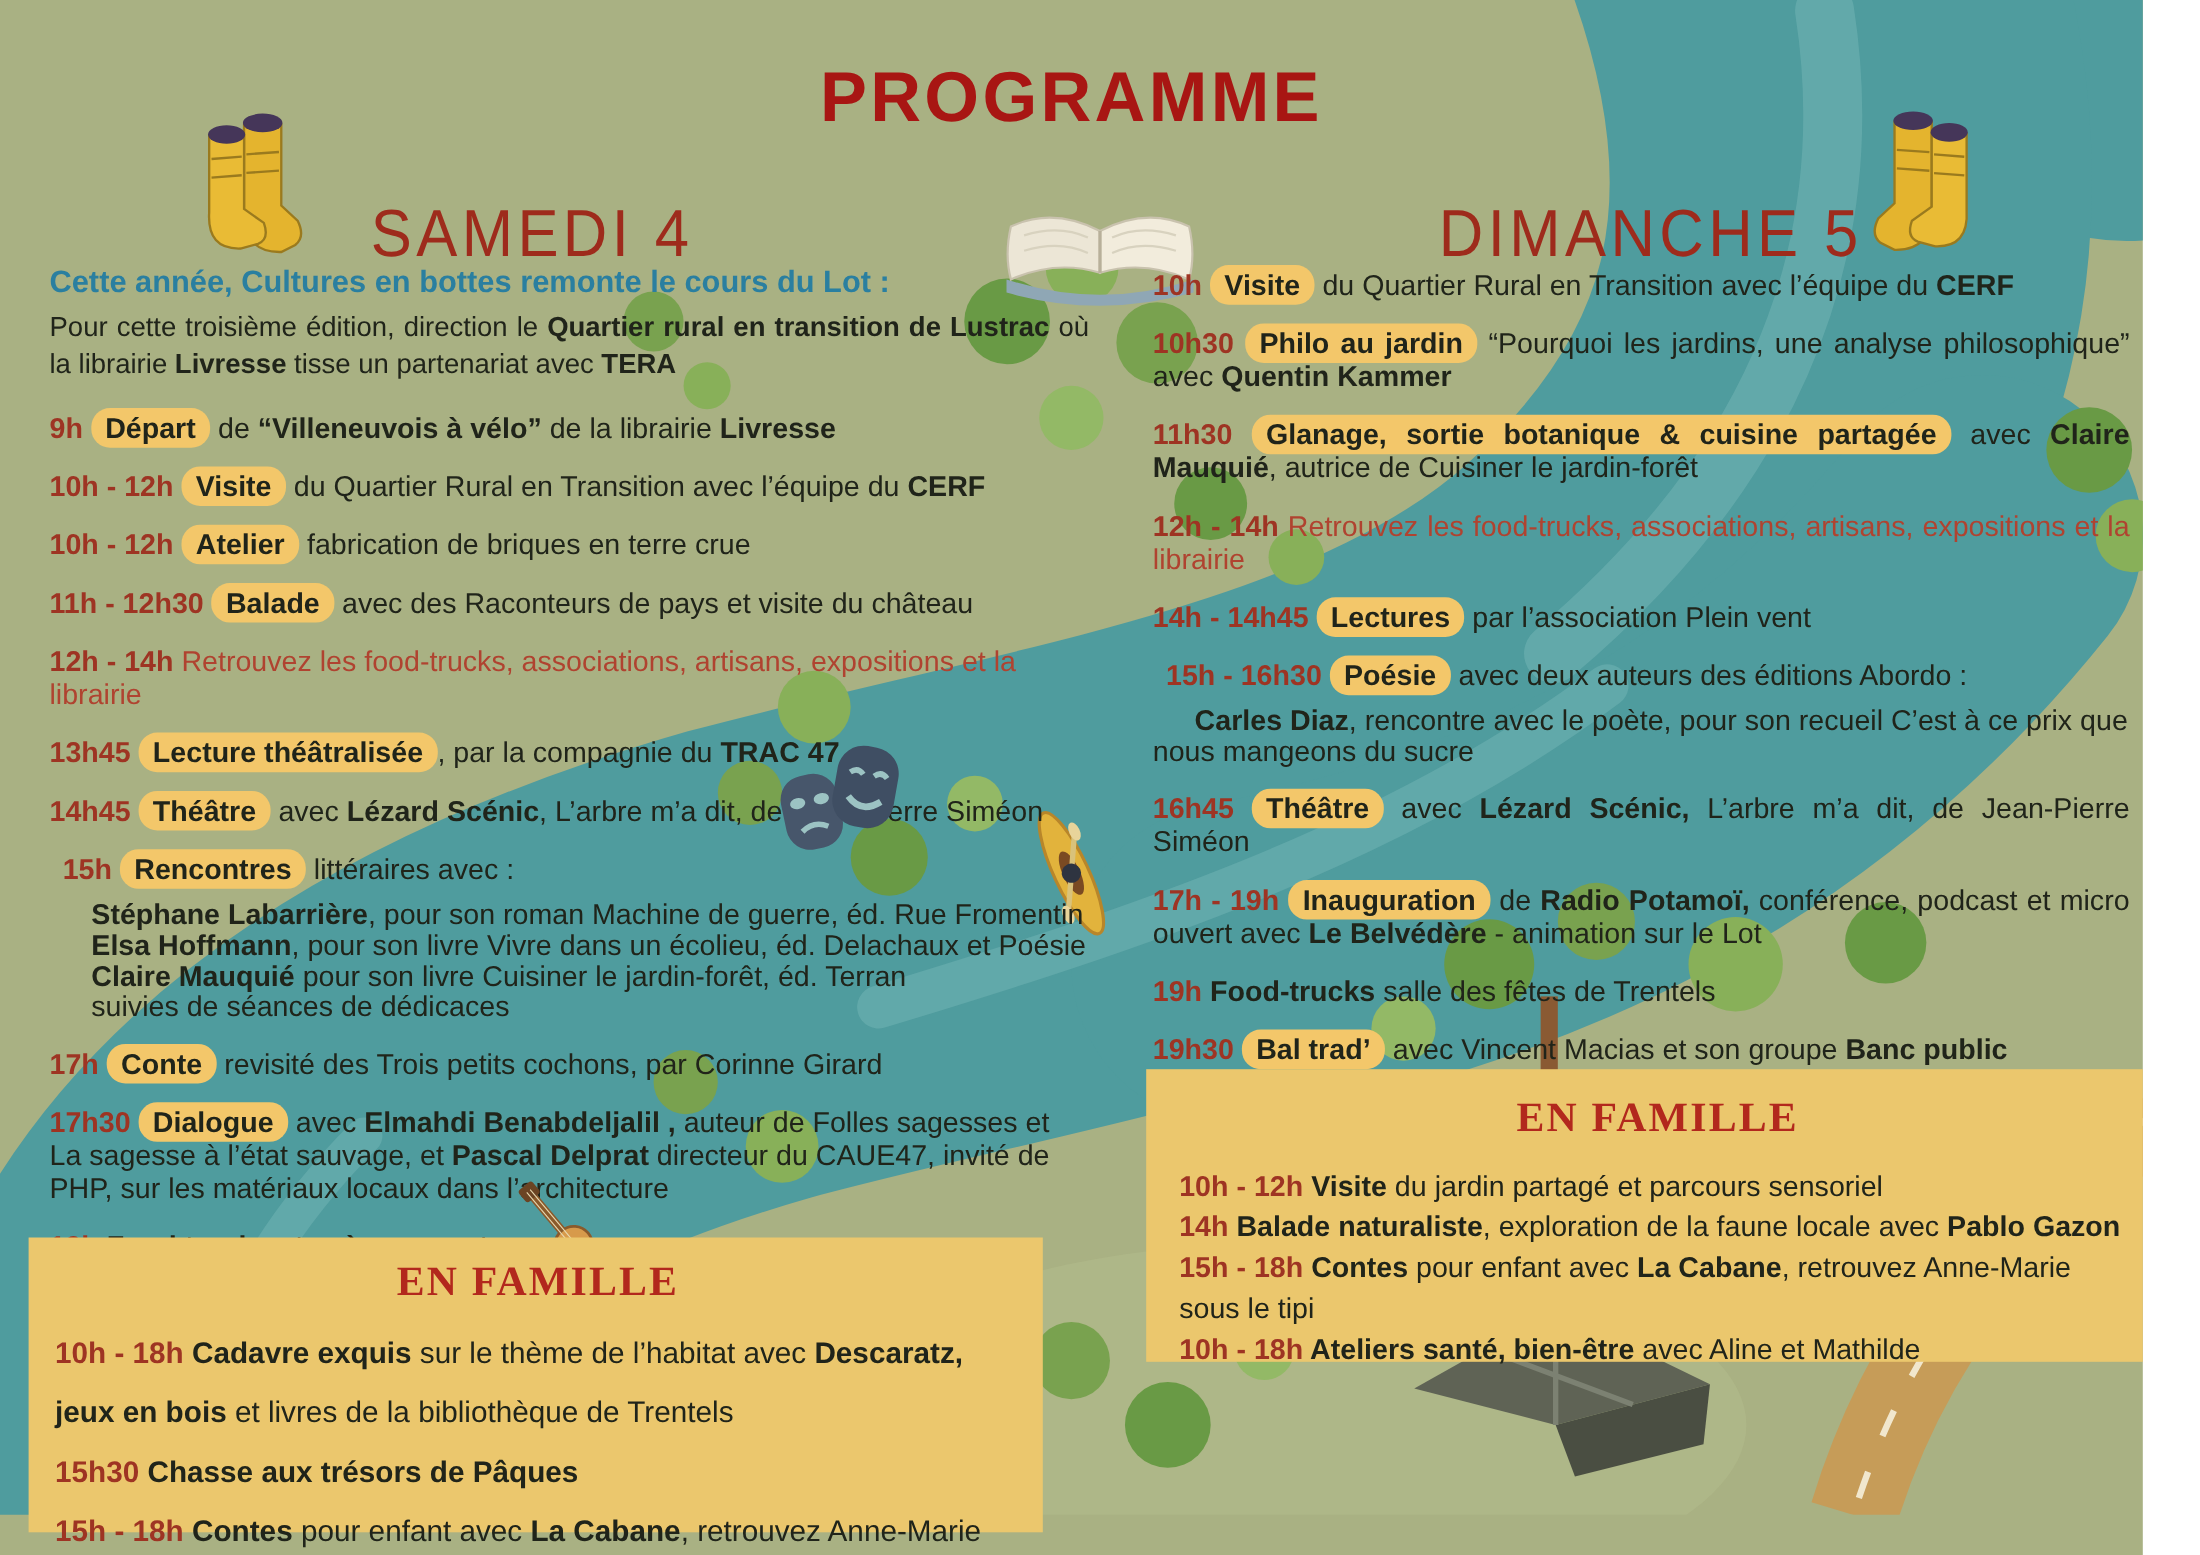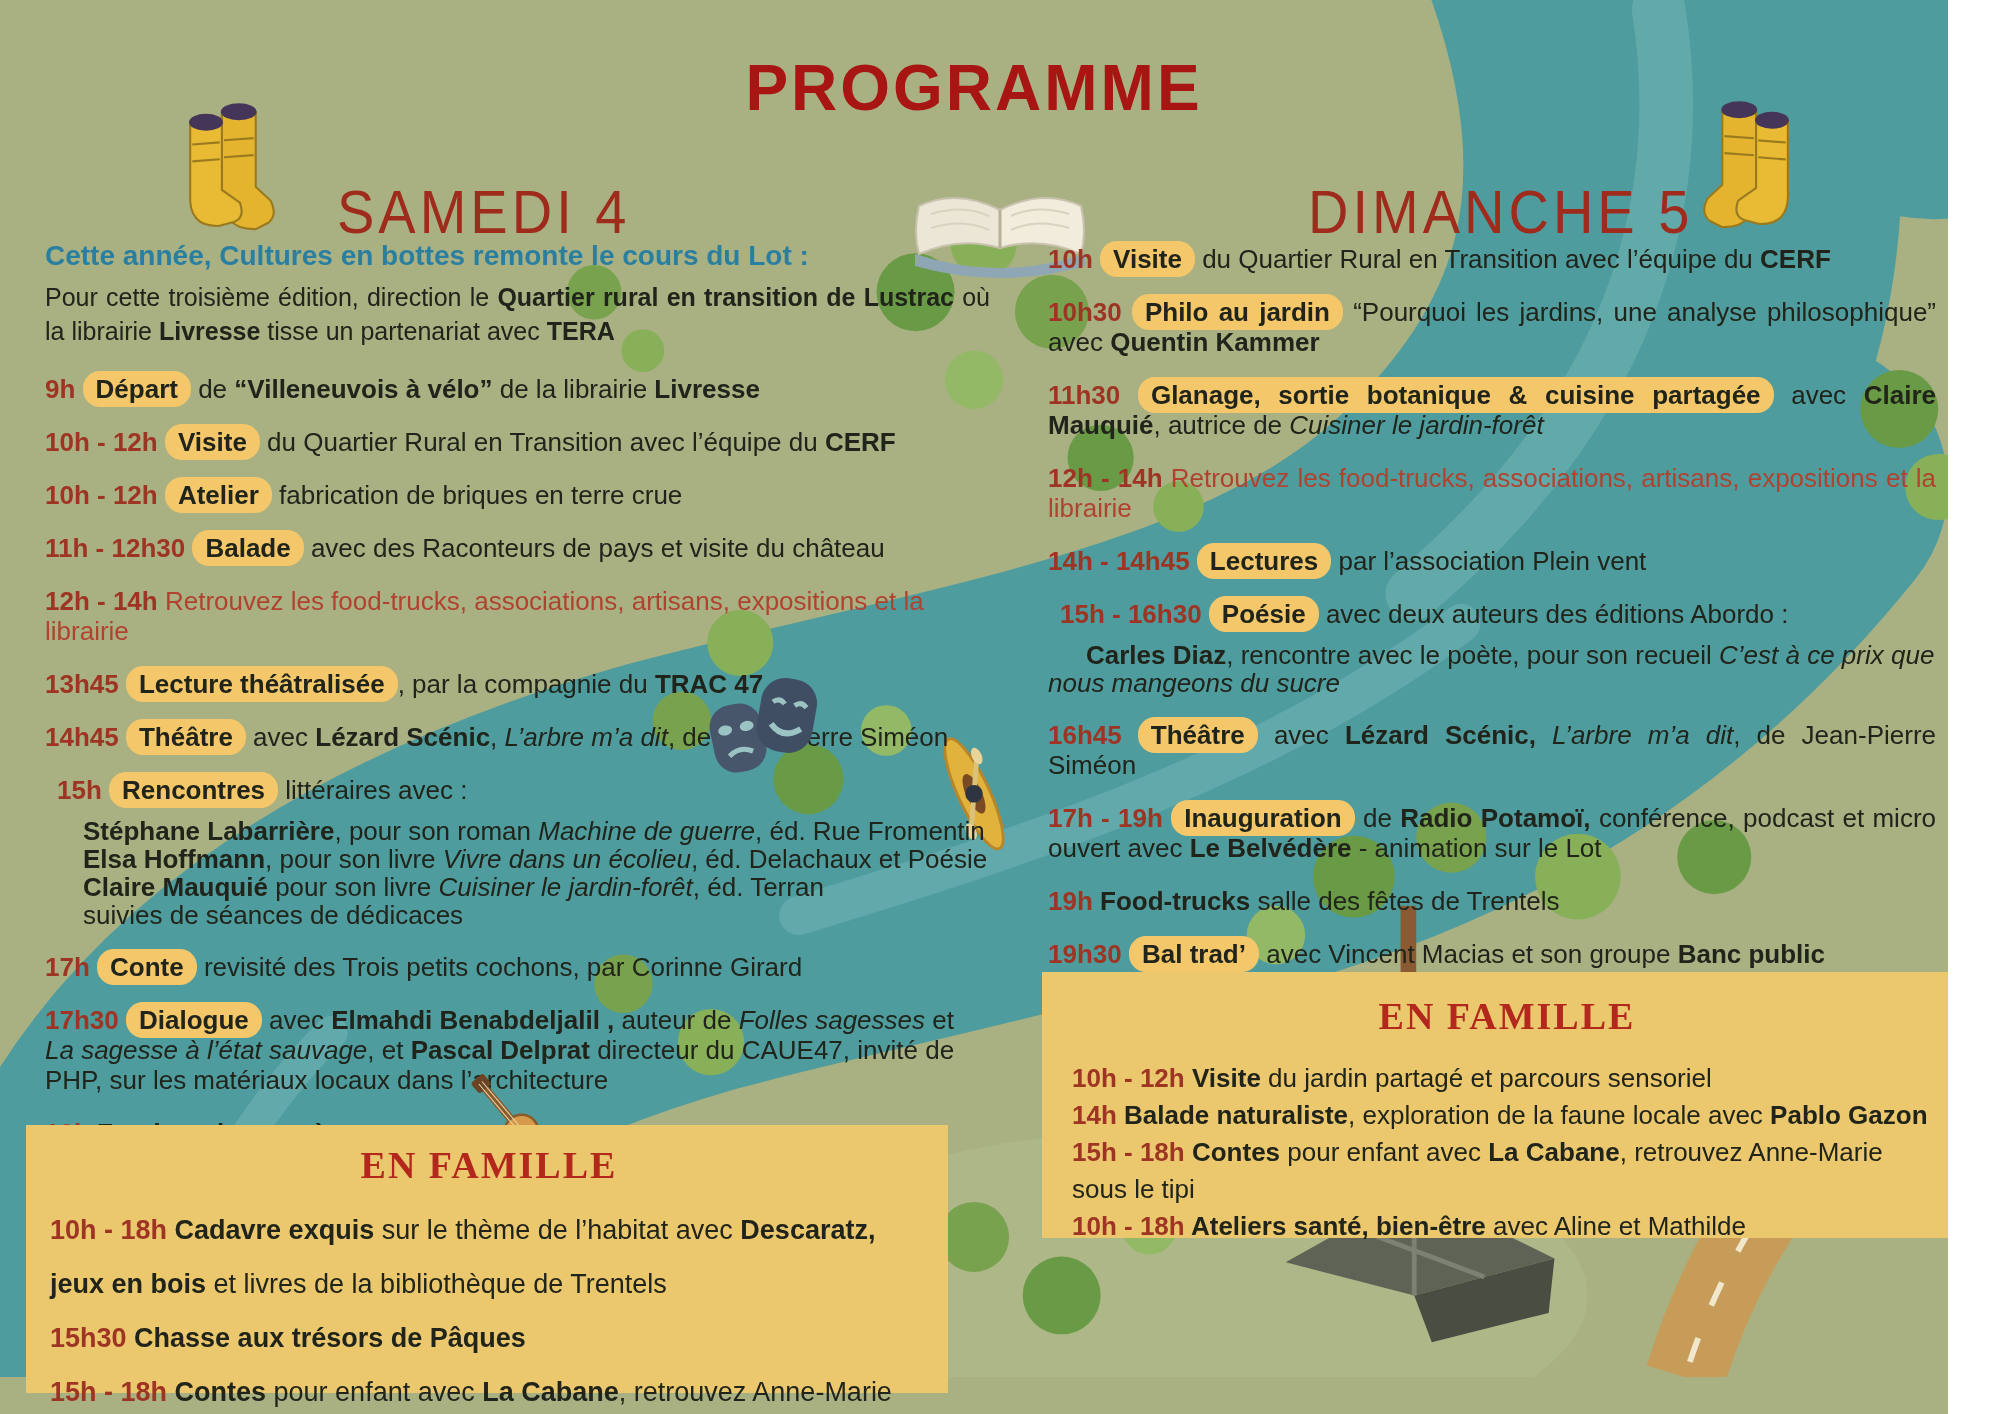--- a/index.html
+++ b/index.html
@@ -40,21 +40,21 @@
   .intro-body{margin:0 0 26px; font-size:25px; line-height:34px; text-align:justify;}
 
   .item{margin:0 0 23px; line-height:30px;}
   .item-block{margin:0 0 23px;}
   .item-block .item{margin:12px;}
   .sub{margin:0; line-height:28px; text-indent:38px; text-align:left;}
 
   .seg-time{color:var(--time-red); font-weight:700;}
   .seg-red{color:var(--notice-red);}
   .seg-b{font-weight:700;}
-  .seg-i{font-style:italic;}
+  .seg-i{}
   .seg-chip{background:var(--highlight-chip-yellow); font-weight:700;
     padding:3px 13px; border-radius:17px;
     -webkit-box-decoration-break:clone; box-decoration-break:clone;}
 
   .family-box{background:var(--family-box-yellow); box-sizing:border-box;}
   .family-sat{left:26px; top:1125px; width:922px; height:268px; padding:10px 20px 0 24px;}
   .family-sun{left:1042px; top:972px; width:926px; height:266px; padding:12px 26px 0 30px;}
   .family-title{margin:8px 0 16px; text-align:center;
     font-family:"Liberation Serif", serif; font-weight:700; font-size:38px;
     letter-spacing:2px; color:var(--family-title-red);}

